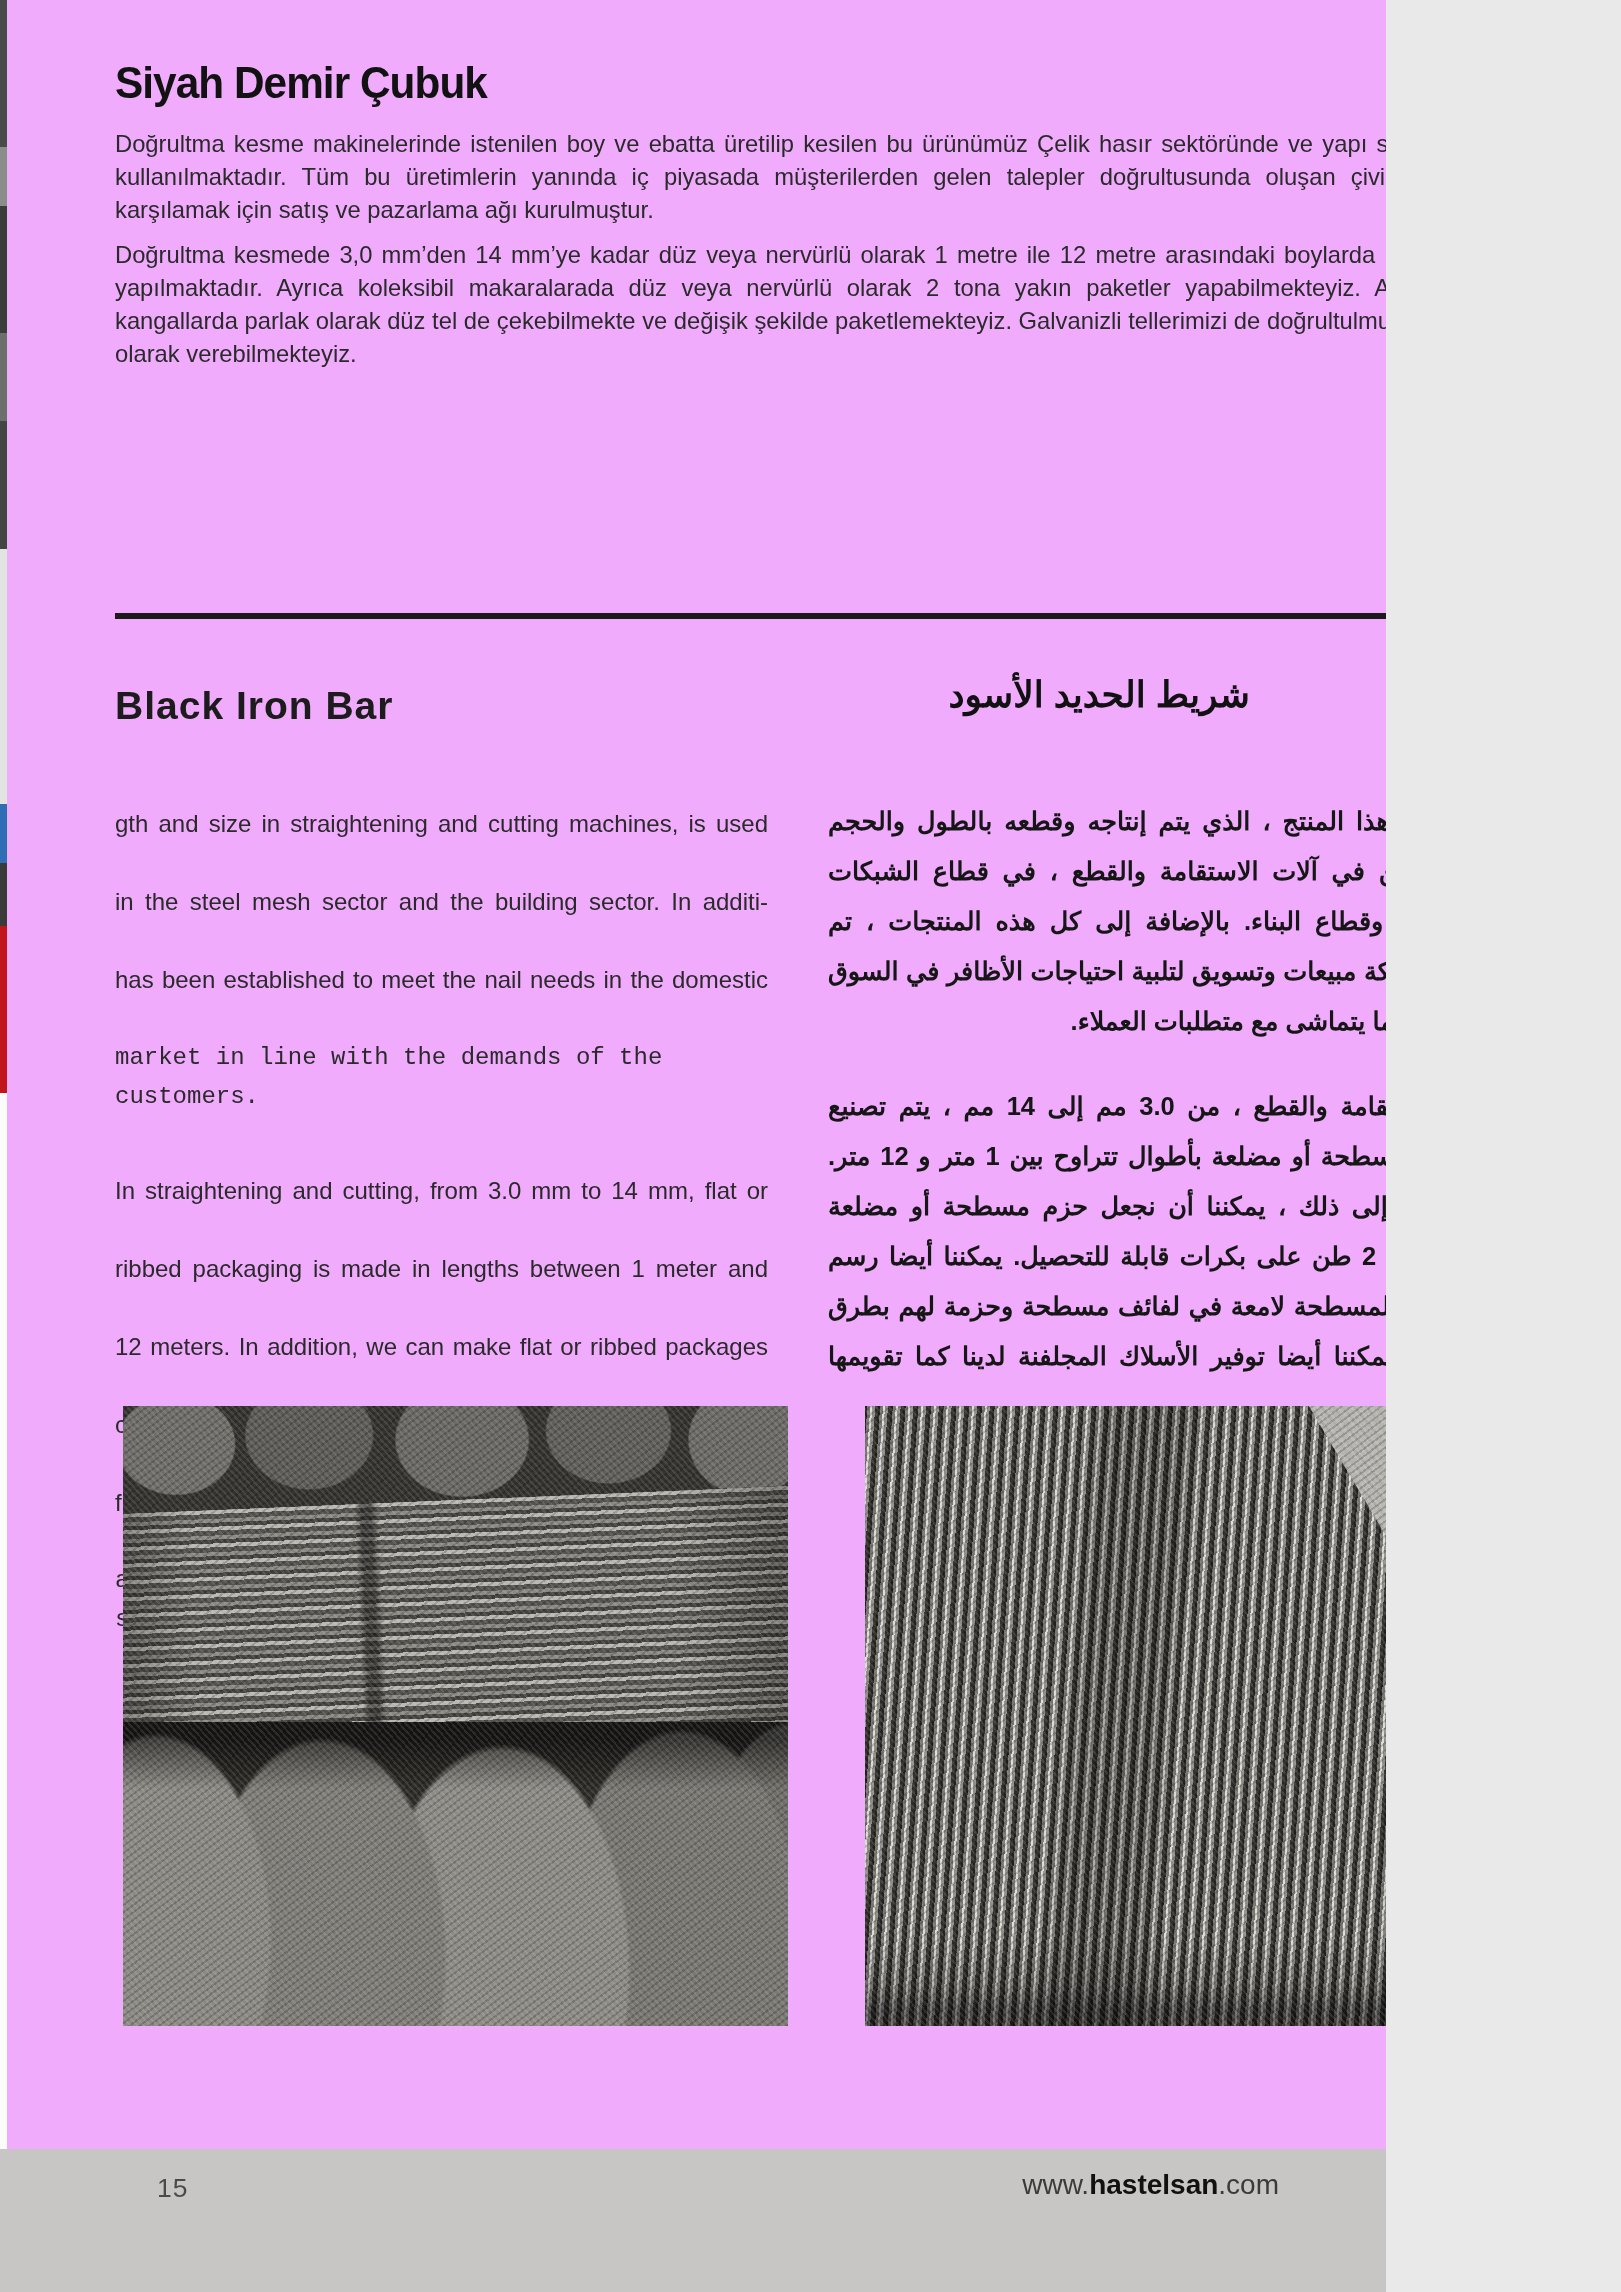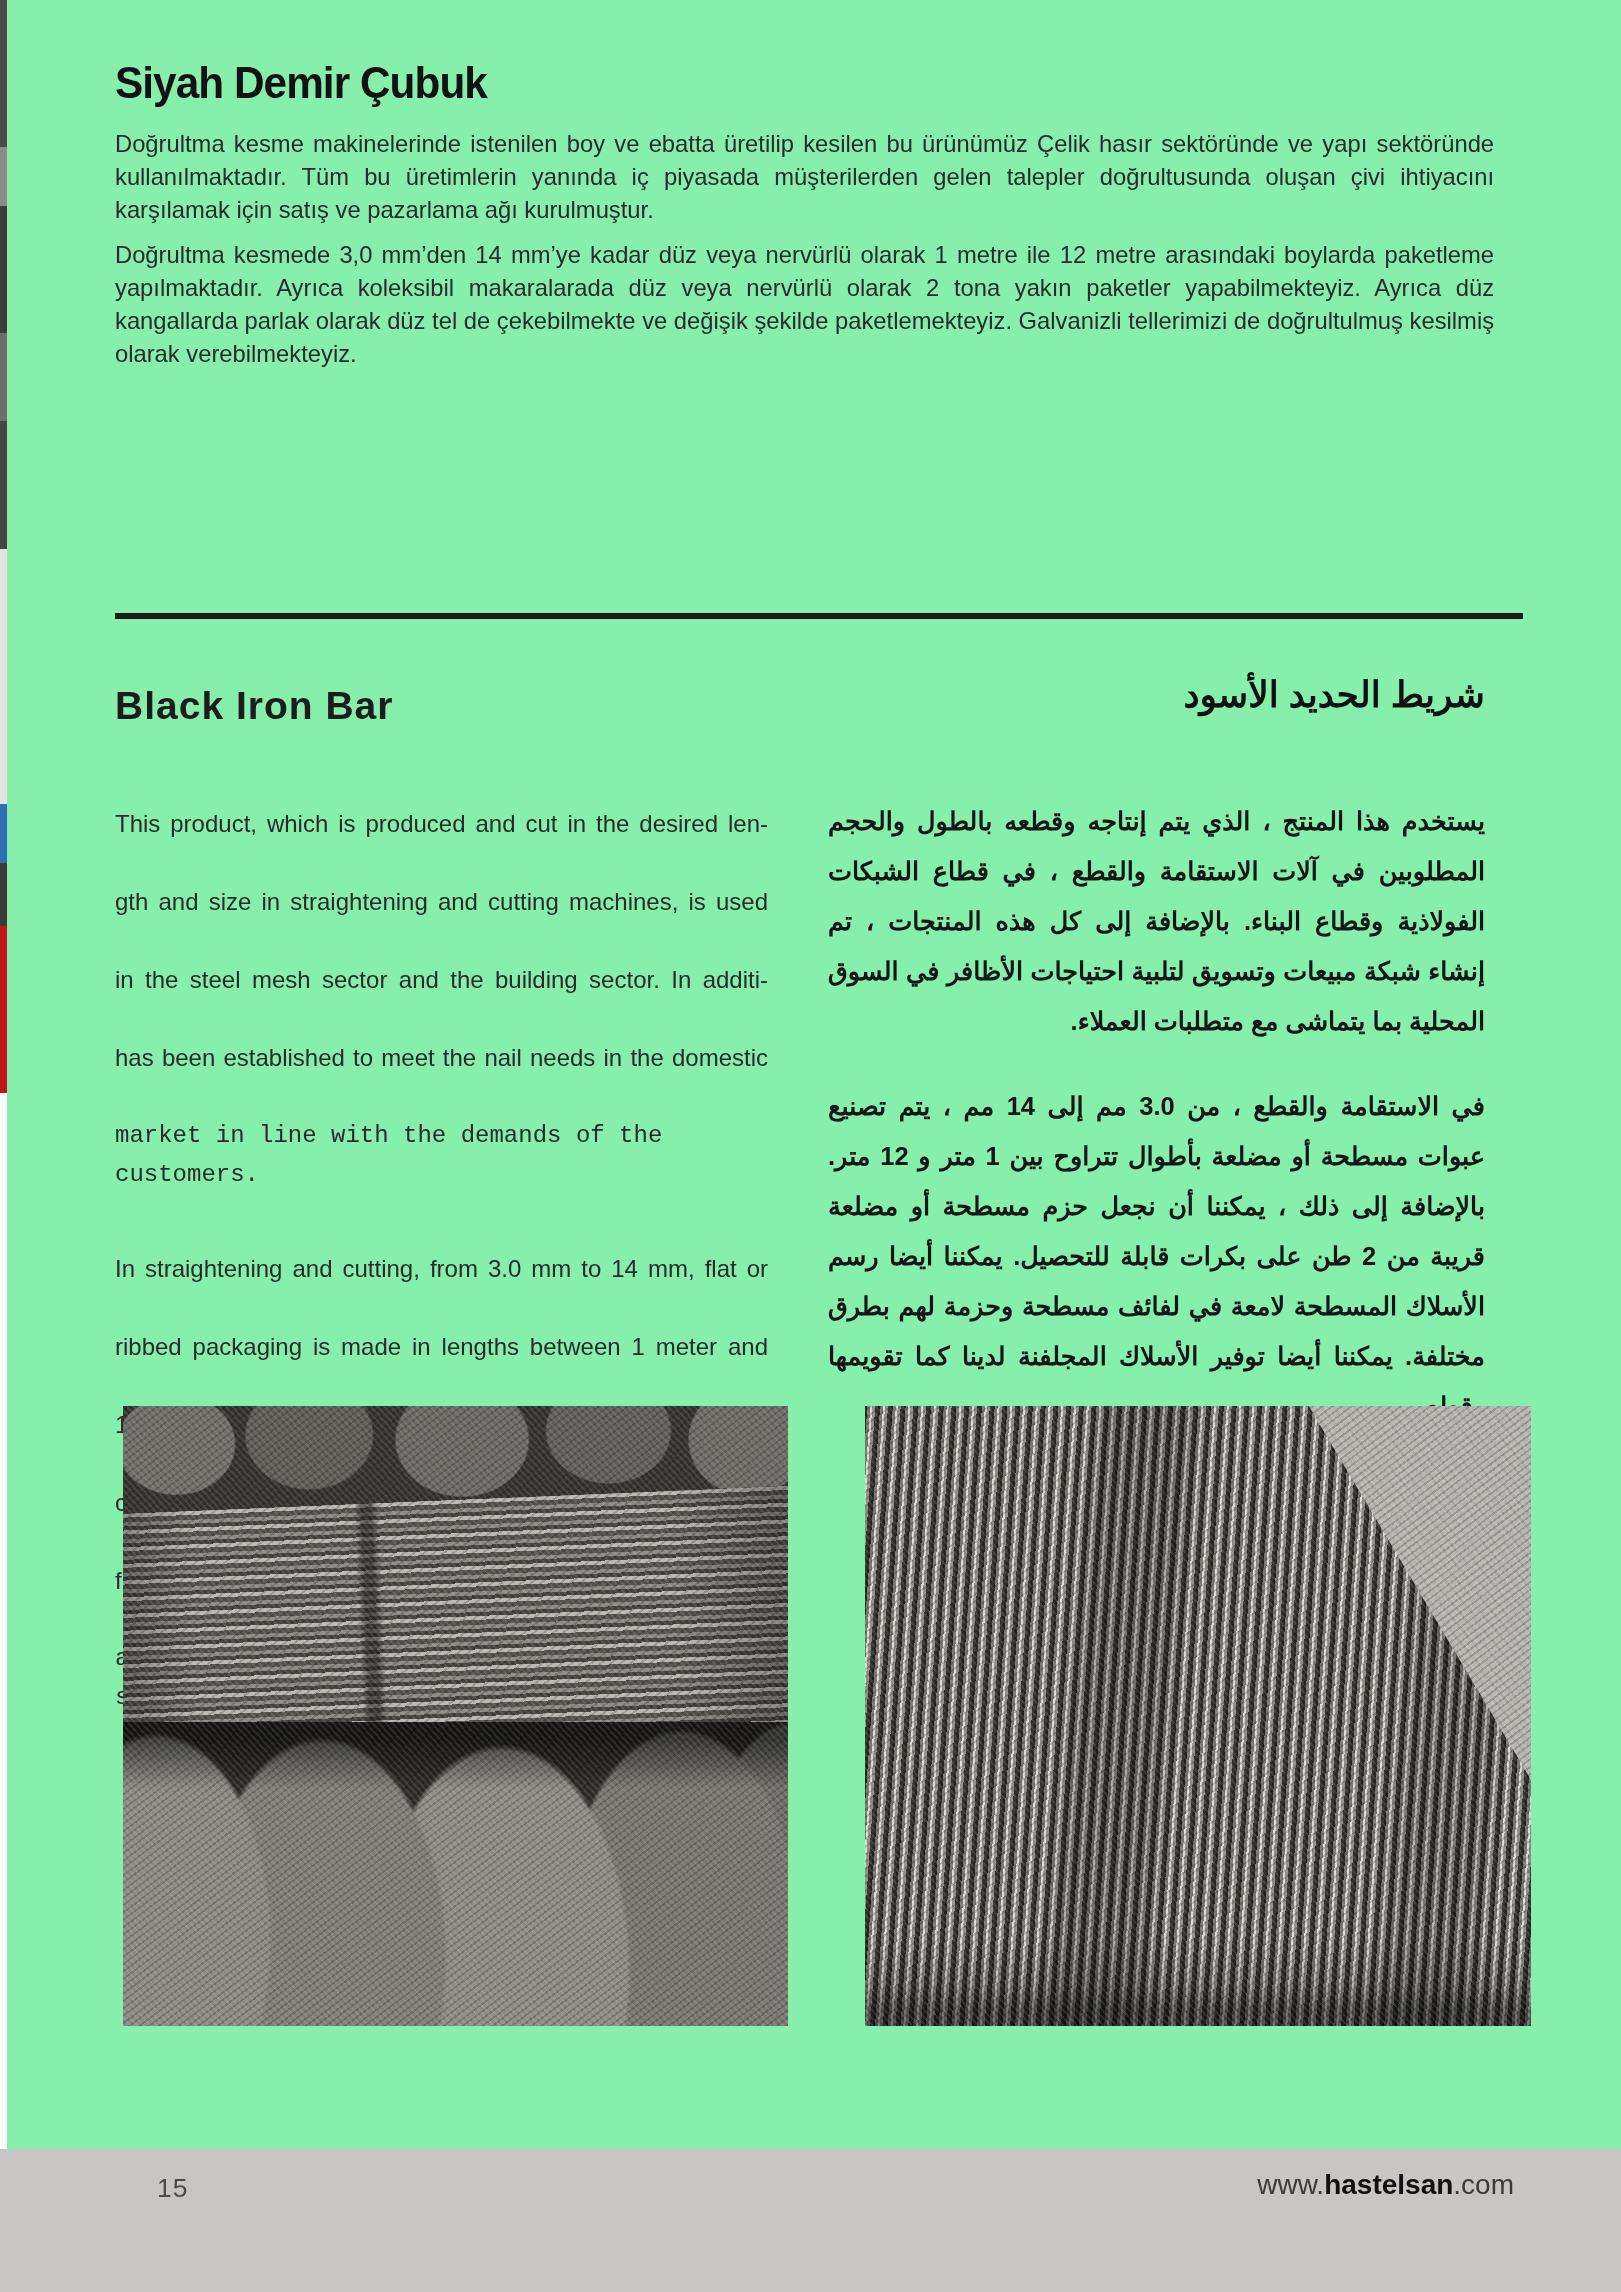--- a/index.html
+++ b/index.html
@@ -3,22 +3,22 @@
 <meta charset="utf-8">
 <style>
   html,body{margin:0;padding:0;}
   body{
     width:1621px;height:2293px;
     background:#e9e9e9;
     font-family:"Liberation Sans", sans-serif;
     -webkit-font-smoothing:antialiased;
   }
   .page{
-    position:relative;width:1621px;height:2293px;
-    background:#86efac;overflow:hidden;color:#262626;
+    position:relative;width:1386px;height:2293px;
+    background:#f0abfc;overflow:hidden;color:#262626;
   }
   
   .edge-strip{
     position:absolute;left:0;top:0;width:6.9px;height:2293px;
     background:linear-gradient(to bottom,
       #4a4a48 0 147px,#8c8c8a 147px 206px,#3c3c3a 206px 333px,#6e6e6c 333px 421px,
       #454543 421px 549px,#e3e3e1 549px 804px,#2f6eb4 804px 863px,#3a3a38 863px 926px,
       #c0161b 926px 1093px,#fbfbfb 1093px 2149px,#c7c6c4 2149px 100%);
   }
   .title{
@@ -137,21 +137,20 @@
   <p class="tr-para p1">Doğrultma kesme makinelerinde istenilen  boy ve ebatta üretilip kesilen bu ürünümüz Çelik hasır sektöründe ve yapı sektöründe kullanılmaktadır. Tüm bu üretimlerin yanında iç piyasada müşterilerden gelen talepler doğrultusunda oluşan çivi ihtiyacını karşılamak için satış ve pazarlama ağı kurulmuştur.</p>
   <p class="tr-para p2">Doğrultma kesmede 3,0 mm’den 14 mm’ye kadar düz veya nervürlü olarak 1 metre ile 12 metre arasındaki boylarda paketleme yapılmaktadır. Ayrıca koleksibil makaralarada düz veya nervürlü olarak 2 tona yakın paketler yapabilmekteyiz. Ayrıca düz kangallarda parlak olarak düz tel de çekebilmekte ve değişik şekilde paketlemekteyiz. Galvanizli tellerimizi de doğrultulmuş kesilmiş olarak verebilmekteyiz.</p>
 
   <div class="divider"></div>
 
   <h2 class="heading-en">Black Iron Bar</h2>
   <h2 class="heading-ar">شريط الحديد الأسود</h2>
 
   <div class="col-en">
     <div class="para">
-      <div class="jl">This product, which is produced and cut in the desired len-</div>
       <div class="jl">gth and size in straightening and cutting machines, is used</div>
       <div class="jl">in the steel mesh sector and the building sector. In additi-</div>
       <div class="jl">has been established to meet the nail needs in the domestic</div>
       <div class="jl">market in line with the demands of the customers.</div>
     </div>
     <div class="para">
       <div class="jl">In straightening and cutting, from 3.0 mm to 14 mm, flat or</div>
       <div class="jl">ribbed packaging is made in lengths between 1 meter and</div>
       <div class="jl">12 meters. In addition, we can make flat or ribbed packages</div>
       <div class="jl">close to 2 tons on collecable reels. We can also draw shiny</div>

